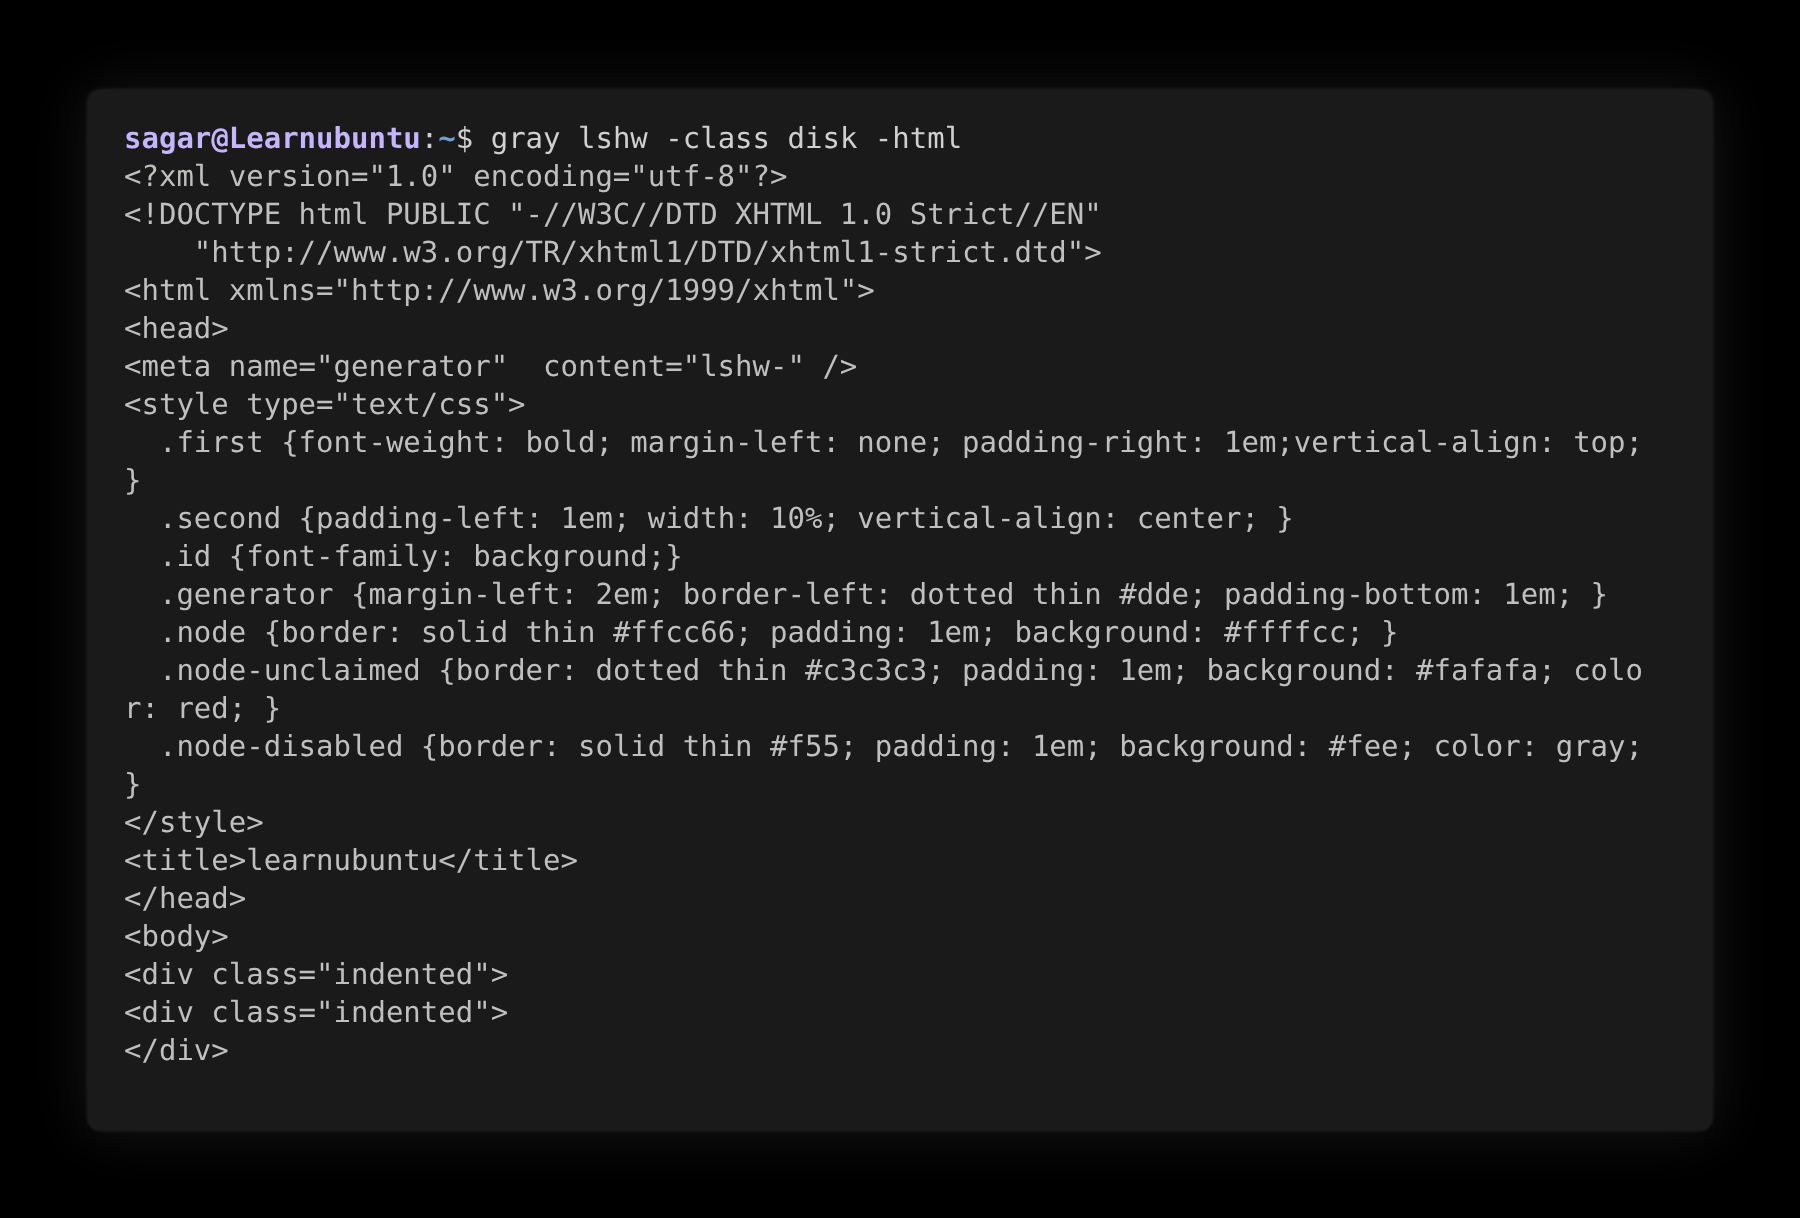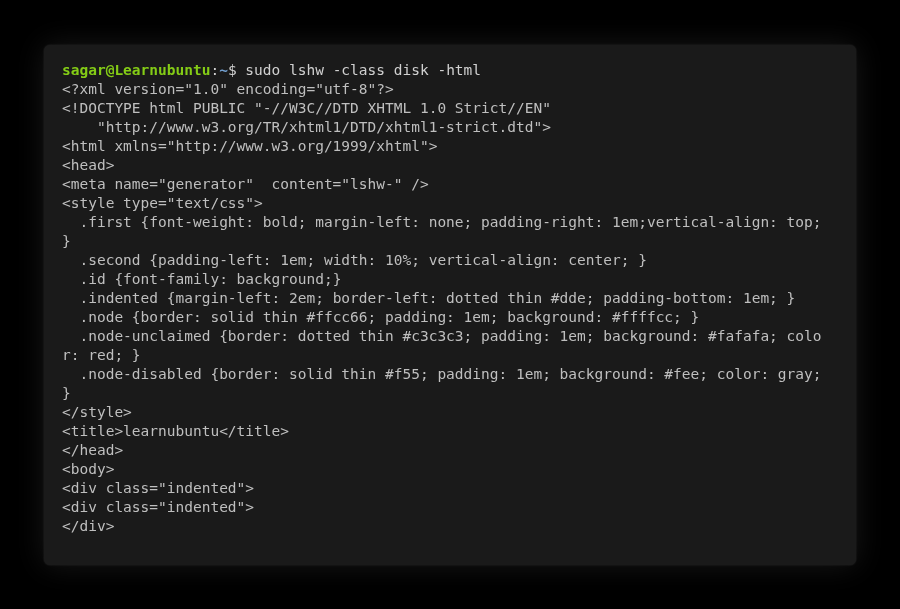--- a/index.html
+++ b/index.html
@@ -28,50 +28,50 @@
     }
     .terminal-content {
       font-size: 14.5px;
       line-height: 19px;
       color: #d0d0d0;
       white-space: pre-wrap;
       word-break: break-all;
       font-family: inherit;
     }
     .prompt-user {
-      color: #84cc16;
+      color: #c4b5fd;
       font-weight: bold;
     }
     .prompt-colon {
       color: #d0d0d0;
     }
     .prompt-path {
       color: #729fcf;
       font-weight: bold;
     }
     .output-line {
       color: #bfbfbf;
     }
   </style>
 </head>
 <body>
 
 <div class="terminal-window">
-  <div class="terminal-content"><span class="prompt-user">sagar@Learnubuntu</span><span class="prompt-colon">:</span><span class="prompt-path">~</span><span class="prompt-colon">$ </span><span>sudo lshw -class disk -html</span>
+  <div class="terminal-content"><span class="prompt-user">sagar@Learnubuntu</span><span class="prompt-colon">:</span><span class="prompt-path">~</span><span class="prompt-colon">$ </span><span>gray lshw -class disk -html</span>
 <span class="output-line">&lt;?xml version="1.0" encoding="utf-8"?&gt;</span>
 <span class="output-line">&lt;!DOCTYPE html PUBLIC "-//W3C//DTD XHTML 1.0 Strict//EN"</span>
 <span class="output-line">    "http://www.w3.org/TR/xhtml1/DTD/xhtml1-strict.dtd"&gt;</span>
 <span class="output-line">&lt;html xmlns="http://www.w3.org/1999/xhtml"&gt;</span>
 <span class="output-line">&lt;head&gt;</span>
 <span class="output-line">&lt;meta name="generator"  content="lshw-" /&gt;</span>
 <span class="output-line">&lt;style type="text/css"&gt;</span>
 <span class="output-line">  .first {font-weight: bold; margin-left: none; padding-right: 1em;vertical-align: top; }</span>
 <span class="output-line">  .second {padding-left: 1em; width: 10%; vertical-align: center; }</span>
 <span class="output-line">  .id {font-family: background;}</span>
-<span class="output-line">  .indented {margin-left: 2em; border-left: dotted thin #dde; padding-bottom: 1em; }</span>
+<span class="output-line">  .generator {margin-left: 2em; border-left: dotted thin #dde; padding-bottom: 1em; }</span>
 <span class="output-line">  .node {border: solid thin #ffcc66; padding: 1em; background: #ffffcc; }</span>
 <span class="output-line">  .node-unclaimed {border: dotted thin #c3c3c3; padding: 1em; background: #fafafa; color: red; }</span>
 <span class="output-line">  .node-disabled {border: solid thin #f55; padding: 1em; background: #fee; color: gray; }</span>
 <span class="output-line">&lt;/style&gt;</span>
 <span class="output-line">&lt;title&gt;learnubuntu&lt;/title&gt;</span>
 <span class="output-line">&lt;/head&gt;</span>
 <span class="output-line">&lt;body&gt;</span>
 <span class="output-line">&lt;div class="indented"&gt;</span>
 <span class="output-line">&lt;div class="indented"&gt;</span>
 <span class="output-line">&lt;/div&gt;</span></div>

